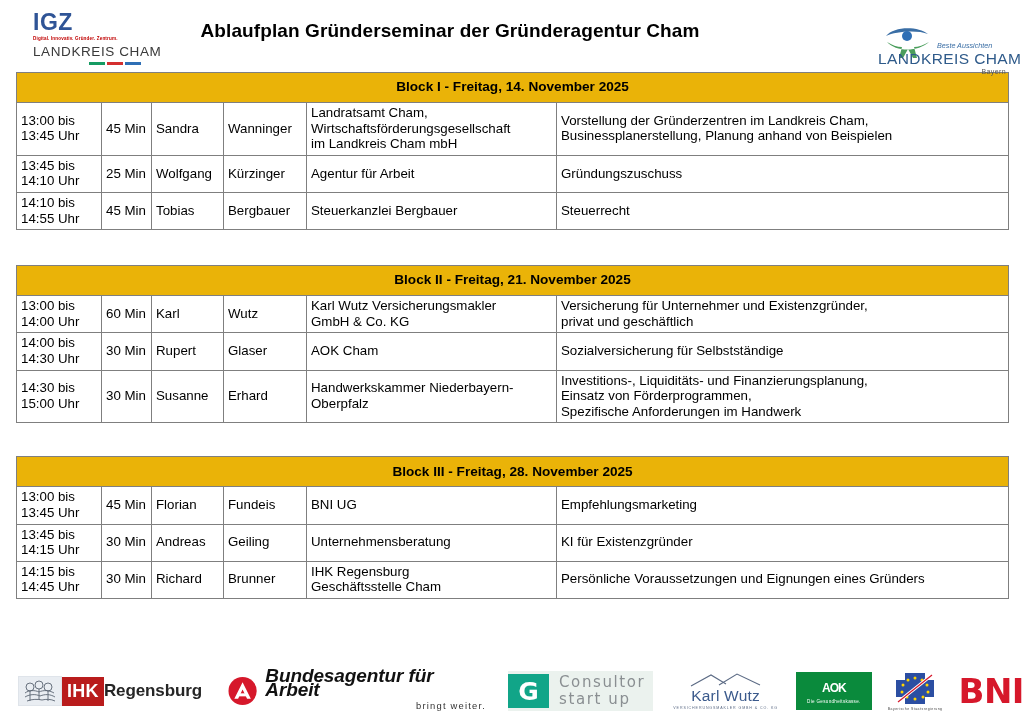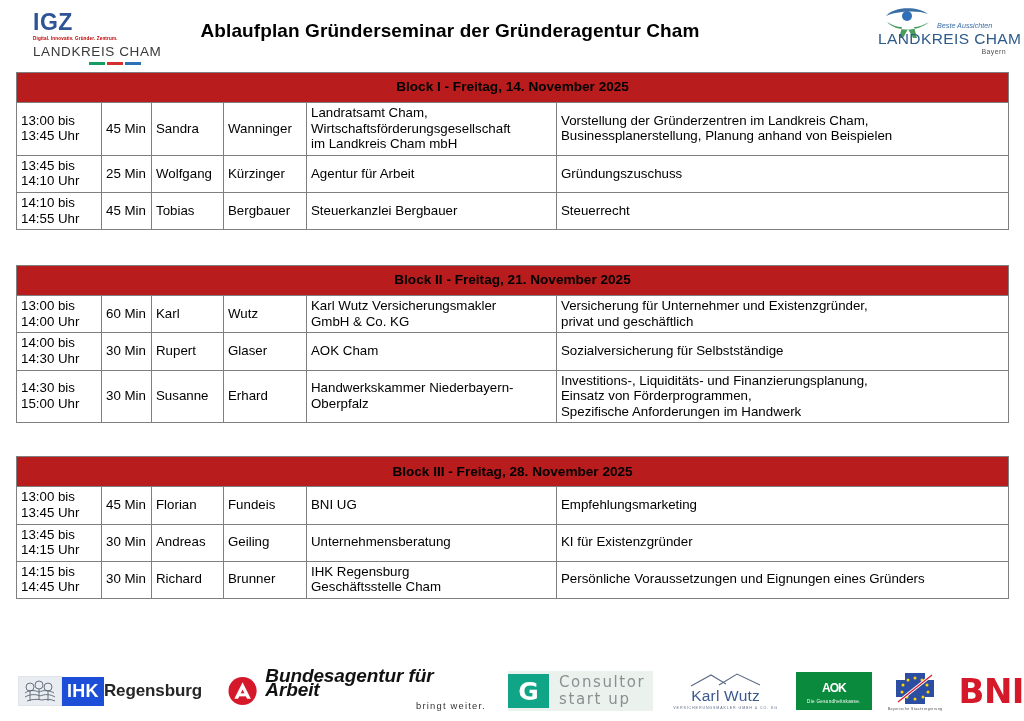--- a/index.html
+++ b/index.html
@@ -79,21 +79,21 @@
     text-align: center;
     font-size: 19px;
     font-weight: bold;
     letter-spacing: 0.1px;
   }
 
   
   .logo-lkc {
     position: absolute;
     right: 14px;
-    top: 4px;
+    top: 24px;
     width: 132px;
     height: 58px;
     text-align: center;
   }
   .lkc-mark {
     position: absolute;
     left: 6px;
     top: 1px;
     width: 48px;
     height: 34px;
@@ -137,21 +137,21 @@
   }
   .sched-table td, .sched-table th {
     border: 1px solid #7f7f7f;
     padding: 2px 4px 3px 4px;
     vertical-align: middle;
     text-align: left;
     font-weight: normal;
     word-wrap: break-word;
   }
   .sched-table .block-head {
-    background: #b91c1c;
+    background: #eab308;
     text-align: center;
     font-weight: bold;
     font-size: 13.6px;
     height: 22px;
     padding: 3px 0 4px 0;
   }
   .col-time     { width: 85px; }
   .col-duration { width: 50px; }
   .col-first    { width: 72px; }
   .col-last     { width: 83px; }
@@ -183,21 +183,21 @@
   .ihk-crest {
     width: 44px; height: 30px;
     background: #e9edf2;
     border: 1px solid #dfe4ea;
     box-sizing: border-box;
     position: relative;
     overflow: hidden;
   }
   .ihk-crest svg { position: absolute; left: 2px; top: 1px; }
   .ihk-box {
-    background: #1d4ed8;
+    background: #b91c1c;
     color: #ffffff;
     font-weight: bold;
     font-size: 18px;
     letter-spacing: 0.3px;
     padding: 4px 5px 5px 5px;
     line-height: 20px;
   }
   .ihk-city {
     color: #262626;
     font-size: 17px;

